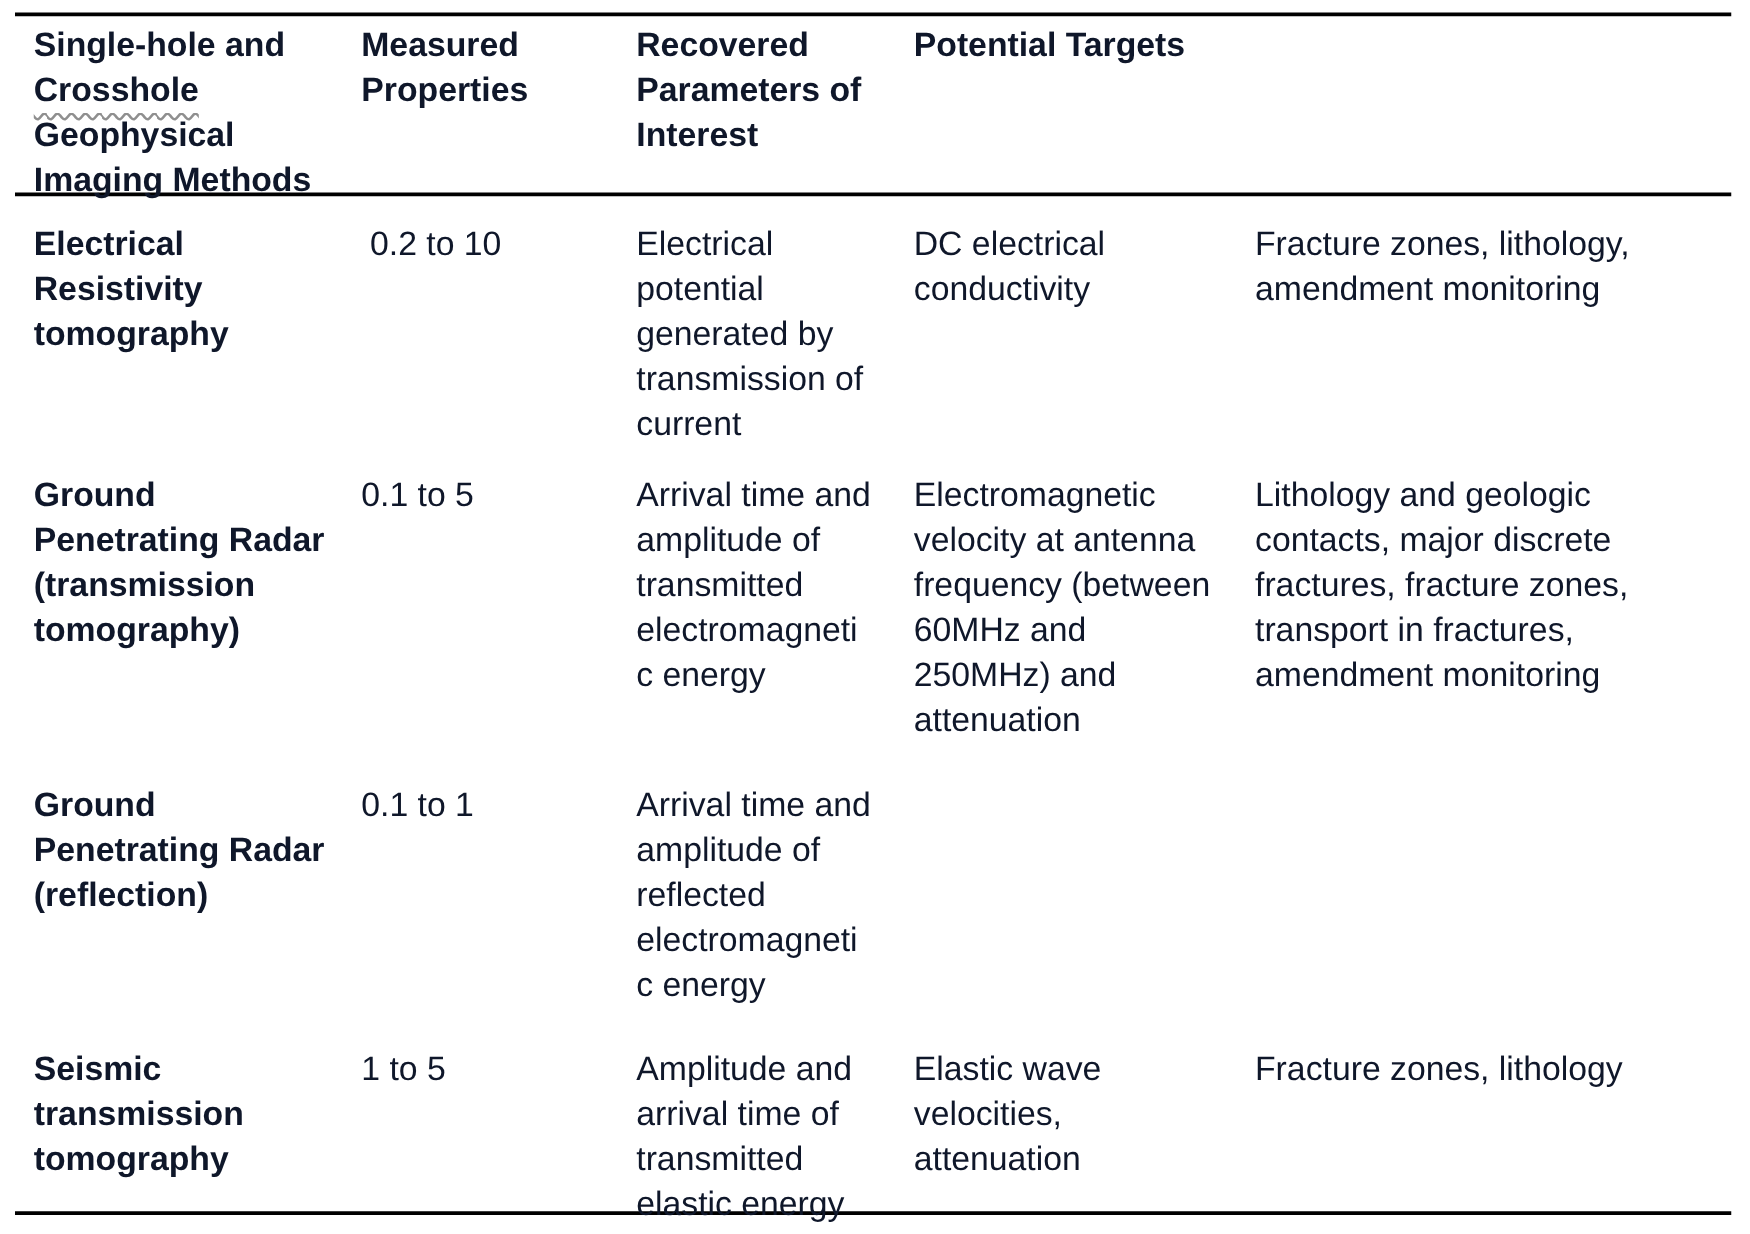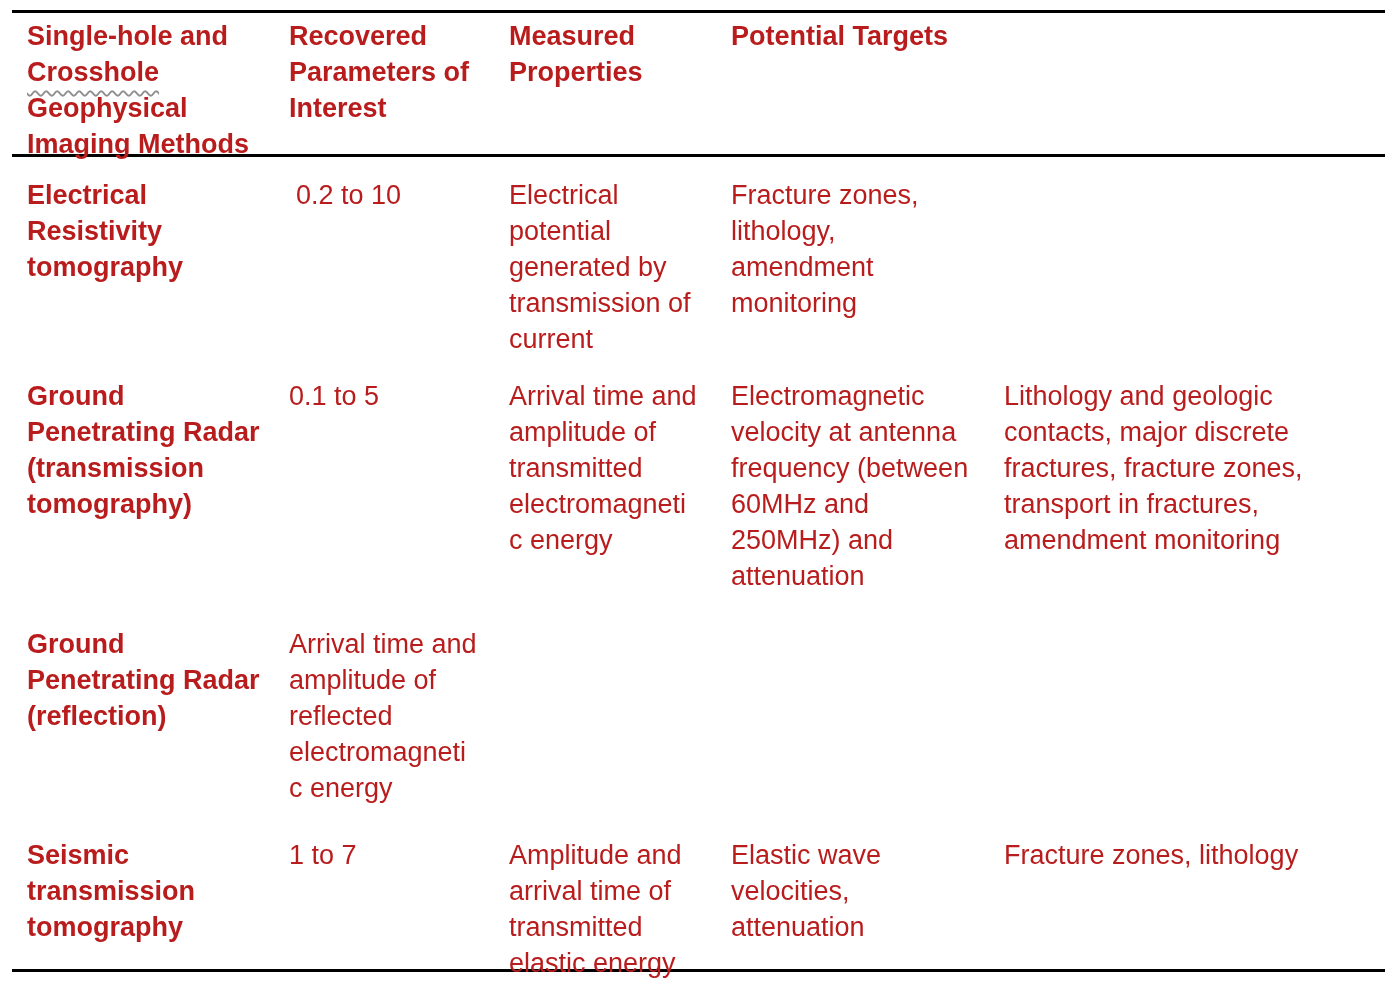--- a/index.html
+++ b/index.html
@@ -1,21 +1,21 @@
 <!DOCTYPE html>
 <html><head>
 <meta charset="utf-8">
 <style>
   html,body{margin:0;padding:0;background:#ffffff;}
   .page{
     position:relative;
     width:1400px;height:987px;
     background:#ffffff;
     font-family:"Liberation Sans","DejaVu Sans",sans-serif;
-    color:#b91c1c;
+    color:#0f172a;
     font-size:27px;
     line-height:36px;
   }
   .tbl{
     position:absolute;
     left:12px;top:10px;
     width:1373px;height:962px;
     box-sizing:border-box;
     border-top:3px solid #000;
     border-bottom:3px solid #000;
@@ -60,38 +60,40 @@
 <body>
 
 <div class="page">
   <div class="tbl">
 
     <div class="row header">
       <div class="cell c1"><span>Single-hole and
 </span><span class="u"><span class="sq">Crosshole</span></span><span>
 Geophysical
 Imaging Methods</span></div>
+      <div class="cell c3"><span>Measured
+Properties</span></div>
       <div class="cell c4"><span>Recovered
 Parameters of
 Interest</span></div>
-      <div class="cell c3"><span>Measured
-Properties</span></div>
       <div class="cell c5"><span>Potential Targets</span></div>
     </div>
 
     <div class="row r1">
       <div class="cell c1">Electrical
 Resistivity
 tomography</div>
       <div class="cell c2">0.2 to 10</div>
       <div class="cell c3">Electrical
 potential
 generated by
 transmission of
 current</div>
+      <div class="cell c4">DC electrical
+conductivity</div>
       <div class="cell c5">Fracture zones, lithology,
 amendment monitoring</div>
     </div>
 
     <div class="row r2">
       <div class="cell c1">Ground
 Penetrating Radar
 (transmission
 tomography)</div>
       <div class="cell c2">0.1 to 5</div>
@@ -110,32 +112,33 @@
 contacts, major discrete
 fractures, fracture zones,
 transport in fractures,
 amendment monitoring</div>
     </div>
 
     <div class="row r3">
       <div class="cell c1">Ground
 Penetrating Radar
 (reflection)</div>
+      <div class="cell c2">0.1 to 1</div>
       <div class="cell c3">Arrival time and
 amplitude of
 reflected
 electromagneti
 c energy</div>
     </div>
 
     <div class="row r4">
       <div class="cell c1">Seismic
 transmission
 tomography</div>
-      <div class="cell c2">1 to 7</div>
+      <div class="cell c2">1 to 5</div>
       <div class="cell c3">Amplitude and
 arrival time of
 transmitted
 elastic energy</div>
       <div class="cell c4">Elastic wave
 velocities,
 attenuation</div>
       <div class="cell c5">Fracture zones, lithology</div>
     </div>
 

